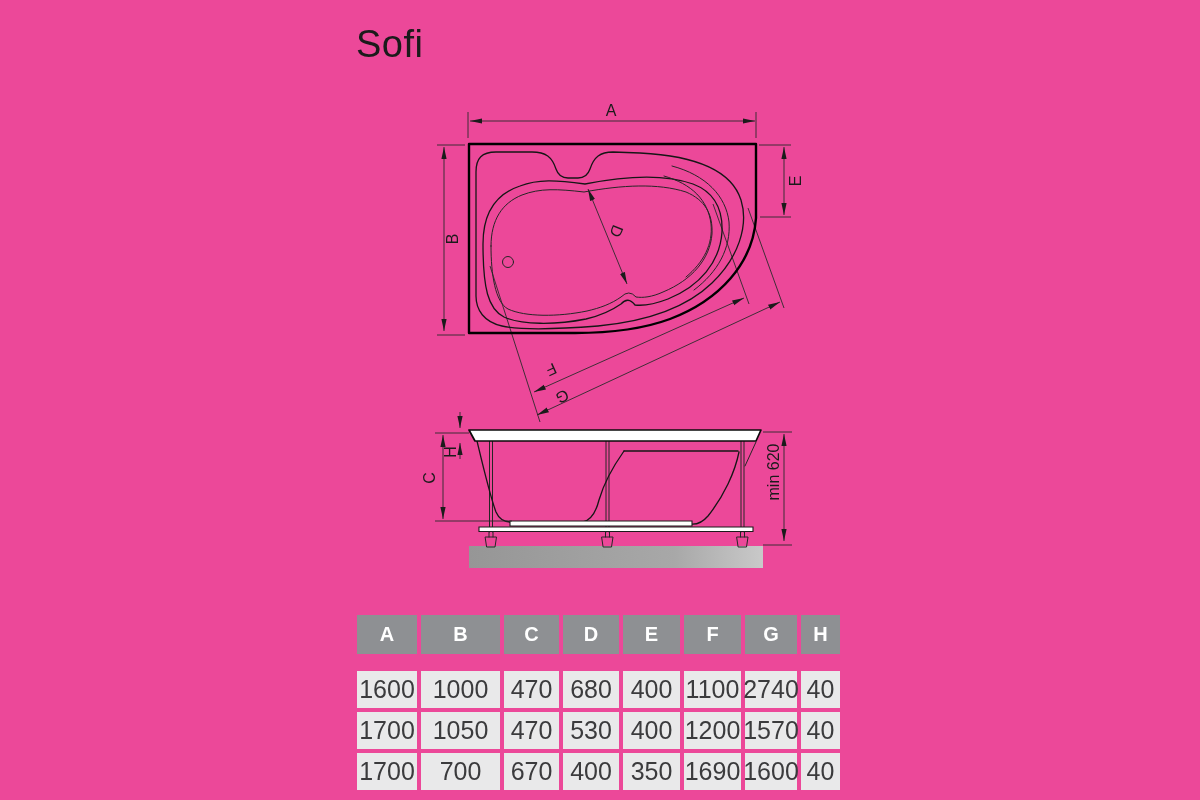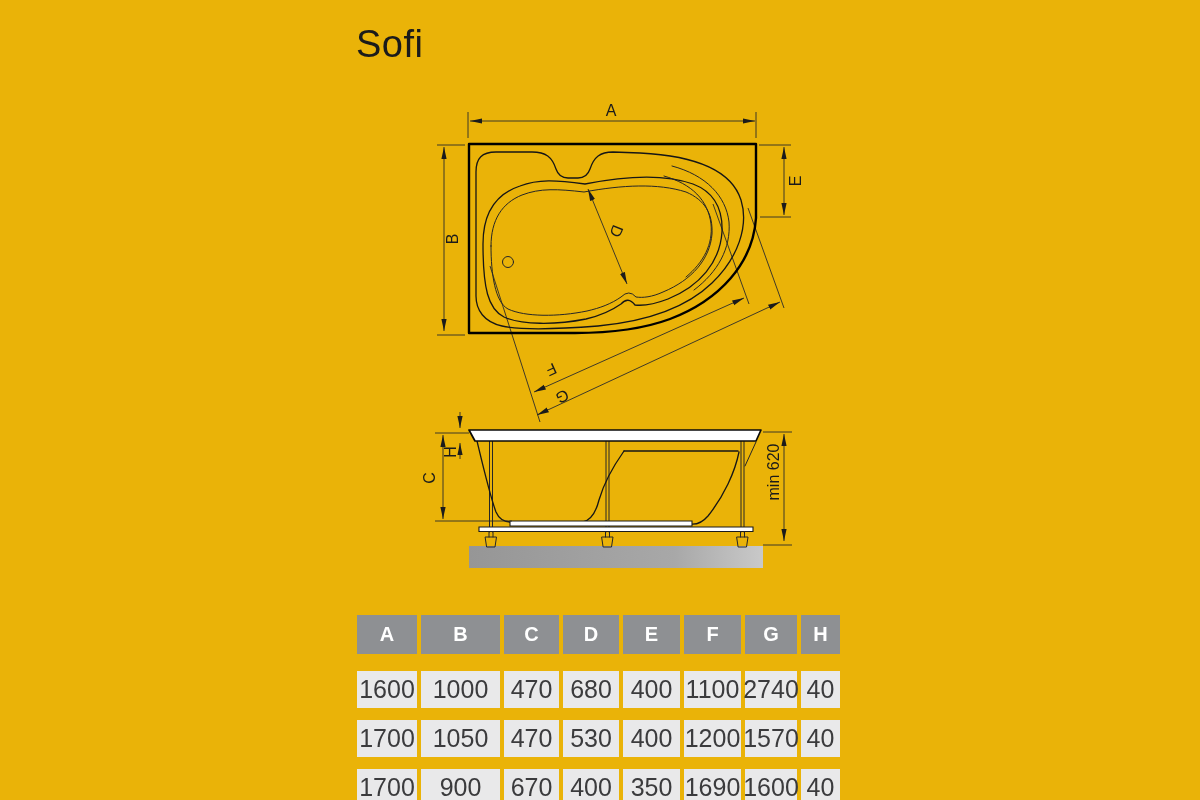--- a/index.html
+++ b/index.html
@@ -1,34 +1,34 @@
 <!DOCTYPE html>
 <html><head>
 <meta charset="utf-8">
 <style>
   html,body{margin:0;padding:0;background:#ffffff;}
-  .page{position:relative;width:1200px;height:800px;background:#eab308;overflow:hidden;
+  .page{position:relative;width:1200px;height:800px;background:#ec4899;overflow:hidden;
         font-family:"Liberation Sans",sans-serif;text-decoration:underline;}
   .title{position:absolute;left:356px;top:24px;font-size:38px;line-height:1.1;
          color:#1b1b1b;font-weight:400;letter-spacing:.5px;}
   .drawing{position:absolute;left:410px;top:95px;width:420px;height:485px;}
 
   
   .thick{stroke:#000;stroke-width:2.4;fill:none;stroke-linejoin:round;stroke-linecap:round;}
   .mid{stroke:#161616;stroke-width:1.3;fill:none;stroke-linejoin:round;stroke-linecap:round;}
   .thin{stroke:#262626;stroke-width:1;fill:none;stroke-linejoin:round;stroke-linecap:round;}
   .dim{stroke:#2b2b2b;stroke-width:.9;fill:none;}
   .slab{stroke:#0a0a0a;stroke-width:1.7;fill:#fff;stroke-linejoin:round;}
   .bar{stroke:#1b1b1b;stroke-width:1.1;fill:#fff;}
   text.lab{font-family:"Liberation Sans",sans-serif;font-size:16px;fill:#1b1b1b;}
 
   
   .dim-table{position:absolute;left:357px;top:615px;}
   .trow{display:flex;column-gap:4px;}
-  .trow.data{margin-top:12px;}
+  .trow.data{margin-top:4px;}
   .trow.data.first{margin-top:17px;}
   .cell{display:flex;align-items:center;justify-content:center;height:37px;
         background:#e9e9ea;color:#3b3b3d;font-size:25px;}
   .trow.head .cell{height:39px;background:#8e9093;color:#ffffff;font-weight:bold;font-size:20px;}
   .w0{width:60px}.w1{width:79px}.w2{width:55px}.w3{width:56px}
   .w4{width:57px}.w5{width:57px}.w6{width:52px}.w7{width:39px}
 </style>
 </head>
 <body>
 
@@ -151,21 +151,21 @@
       <div class="cell w2">470</div>
       <div class="cell w3">530</div>
       <div class="cell w4">400</div>
       <div class="cell w5">1200</div>
       <div class="cell w6">1570</div>
       <div class="cell w7">40</div>
     </div>
 
     <div class="trow data">
       <div class="cell w0">1700</div>
-      <div class="cell w1">900</div>
+      <div class="cell w1">700</div>
       <div class="cell w2">670</div>
       <div class="cell w3">400</div>
       <div class="cell w4">350</div>
       <div class="cell w5">1690</div>
       <div class="cell w6">1600</div>
       <div class="cell w7">40</div>
     </div>
   </div>
 
 </div>

